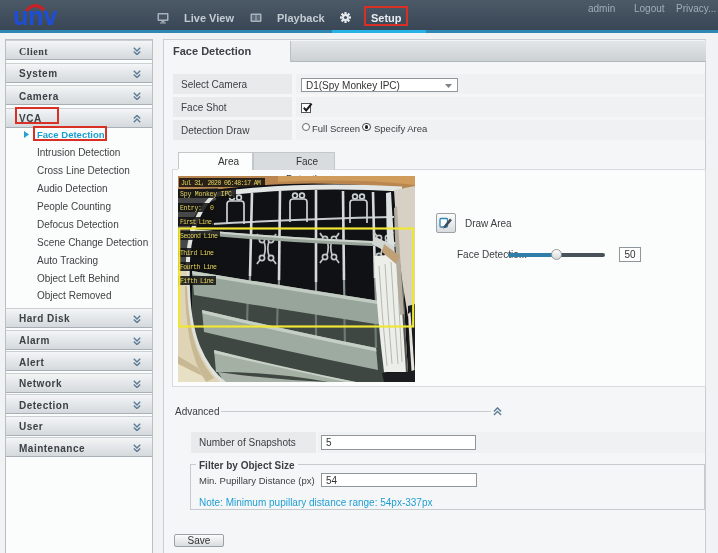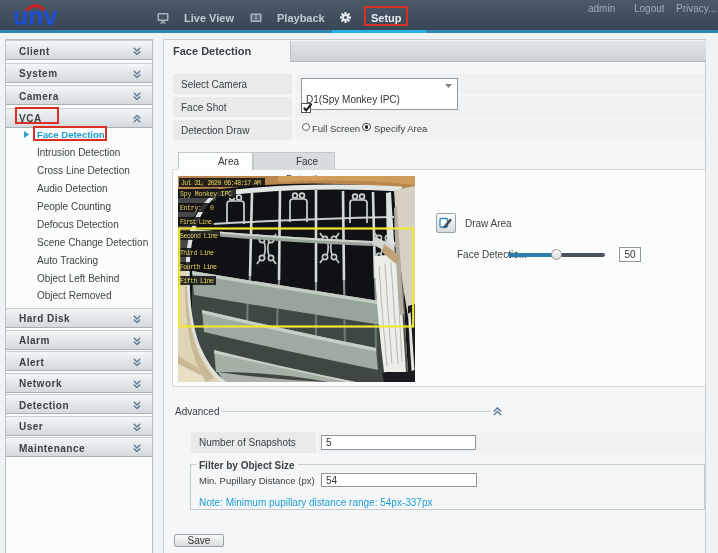--- a/index.html
+++ b/index.html
@@ -76,21 +76,21 @@
   <circle cx="5.5" cy="5.5" r="1.6" fill="#42505f"></circle>
 </svg>
 <div class="abs navtxt" style="left:371px;top:12px;color:#e9edf0;">Setup</div>
 <div class="abs" style="left:364px;top:6px;width:44px;height:20px;border:2px solid #d93025;box-sizing:border-box;"></div>
 <div class="abs smalltxt" style="left:588px;top:3px;">admin</div>
 <div class="abs smalltxt" style="left:634px;top:3px;">Logout</div>
 <div class="abs smalltxt" style="left:676px;top:3px;">Privacy...</div>
 
 <div class="abs" id="sidebar"></div>
 <div id="sbitems">
-<div class="abs acc" style="top:40px;">
+<div class="abs acc" style="top:40px;font-family:Liberation Serif, serif;">
       <span class="t">Client</span>
       <svg class="chev" viewBox="0 0 10 10">
         <path d="M1 1 L5 5 L9 1" stroke="#5a7a94" stroke-width="1.7" fill="none"></path>
         <path d="M1 5.5 L5 9.5 L9 5.5" stroke="#5a7a94" stroke-width="1.7" fill="none"></path>
       </svg>
     </div>
 <div class="abs acc" style="top:62.5px;">
       <span class="t">System</span>
       <svg class="chev" viewBox="0 0 10 10">
         <path d="M1 1 L5 5 L9 1" stroke="#5a7a94" stroke-width="1.7" fill="none"></path>
@@ -185,21 +185,21 @@
 <div class="abs rowl" style="left:173px;top:74px;width:119px;height:20px;"></div>
 <div class="abs rowr" style="left:296px;top:74px;width:409px;height:20px;"></div>
 <div class="abs rowl" style="left:173px;top:97px;width:119px;height:20px;"></div>
 <div class="abs rowr" style="left:296px;top:97px;width:409px;height:20px;"></div>
 <div class="abs rowl" style="left:173px;top:120px;width:119px;height:20px;"></div>
 <div class="abs rowr" style="left:296px;top:120px;width:409px;height:20px;"></div>
 <div class="abs lbl" style="left:181px;top:79px;">Select Camera</div>
 <div class="abs lbl" style="left:181px;top:102px;">Face Shot</div>
 <div class="abs lbl" style="left:181px;top:125px;">Detection Draw</div>
 
-<div class="abs inp" style="left:301px;top:78px;width:157px;height:14px;padding:15px 4px;">D1(Spy Monkey IPC)
+<div class="abs inp" style="left:301px;top:78px;width:157px;height:14px;padding:1px 4px;">D1(Spy Monkey IPC)
   <svg style="position:absolute;right:5px;top:5px;" width="7" height="4" viewBox="0 0 7 4">
       <path d="M0 0 L7 0 L3.5 4 Z" fill="#7d858c"></path>
     </svg>
 </div>
 
 <div class="abs" style="left:301px;top:103px;width:10px;height:10px;background:#fff;border:1px solid #555;box-sizing:border-box;"></div>
 <svg class="abs" style="left:302px;top:102px;" width="11" height="11" viewBox="0 0 11 11">
   <path d="M1.8 5.8 L4.2 8.4 L9.6 1.6" stroke="#1a1a1a" stroke-width="2" fill="none"></path>
 </svg>
 

